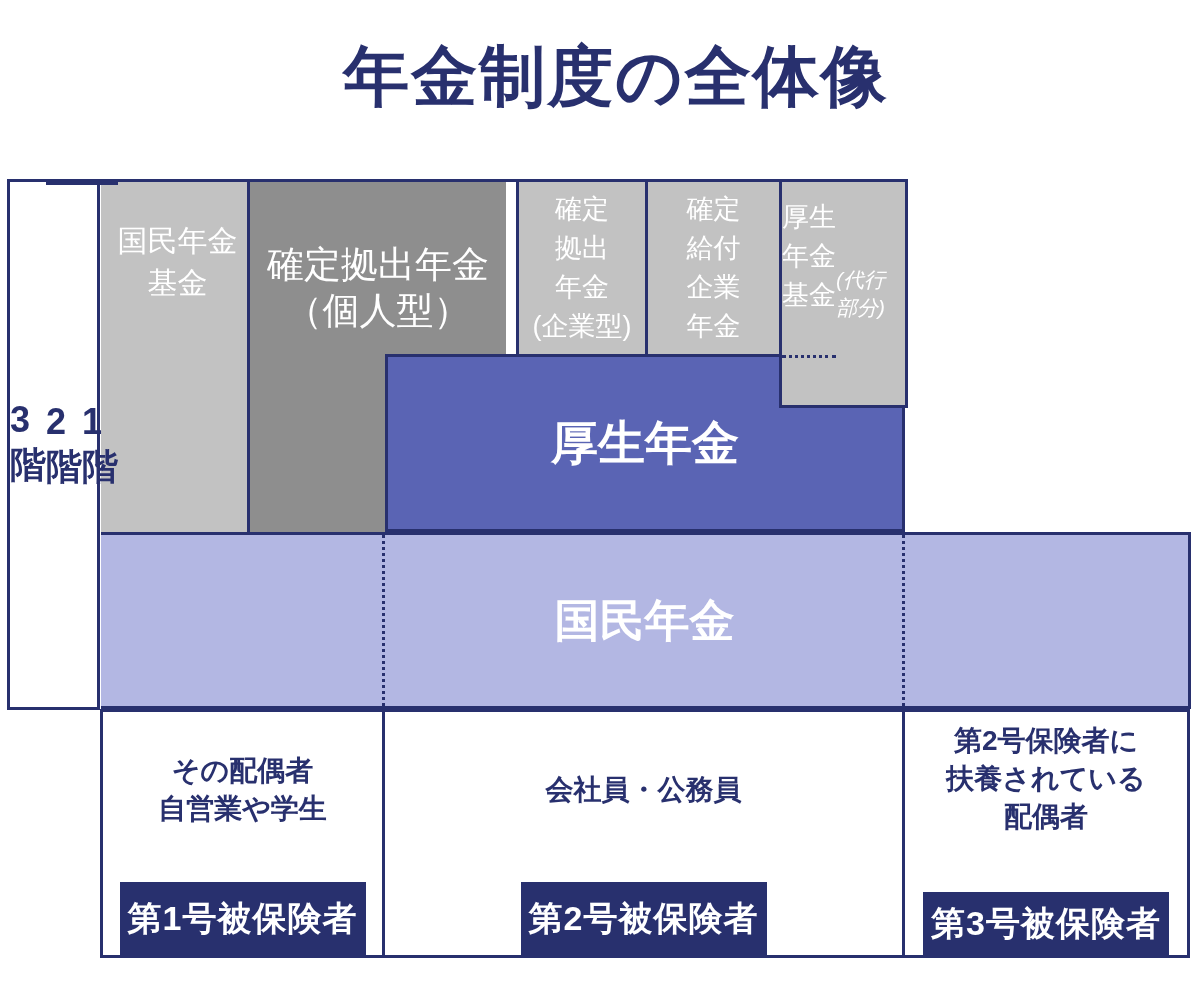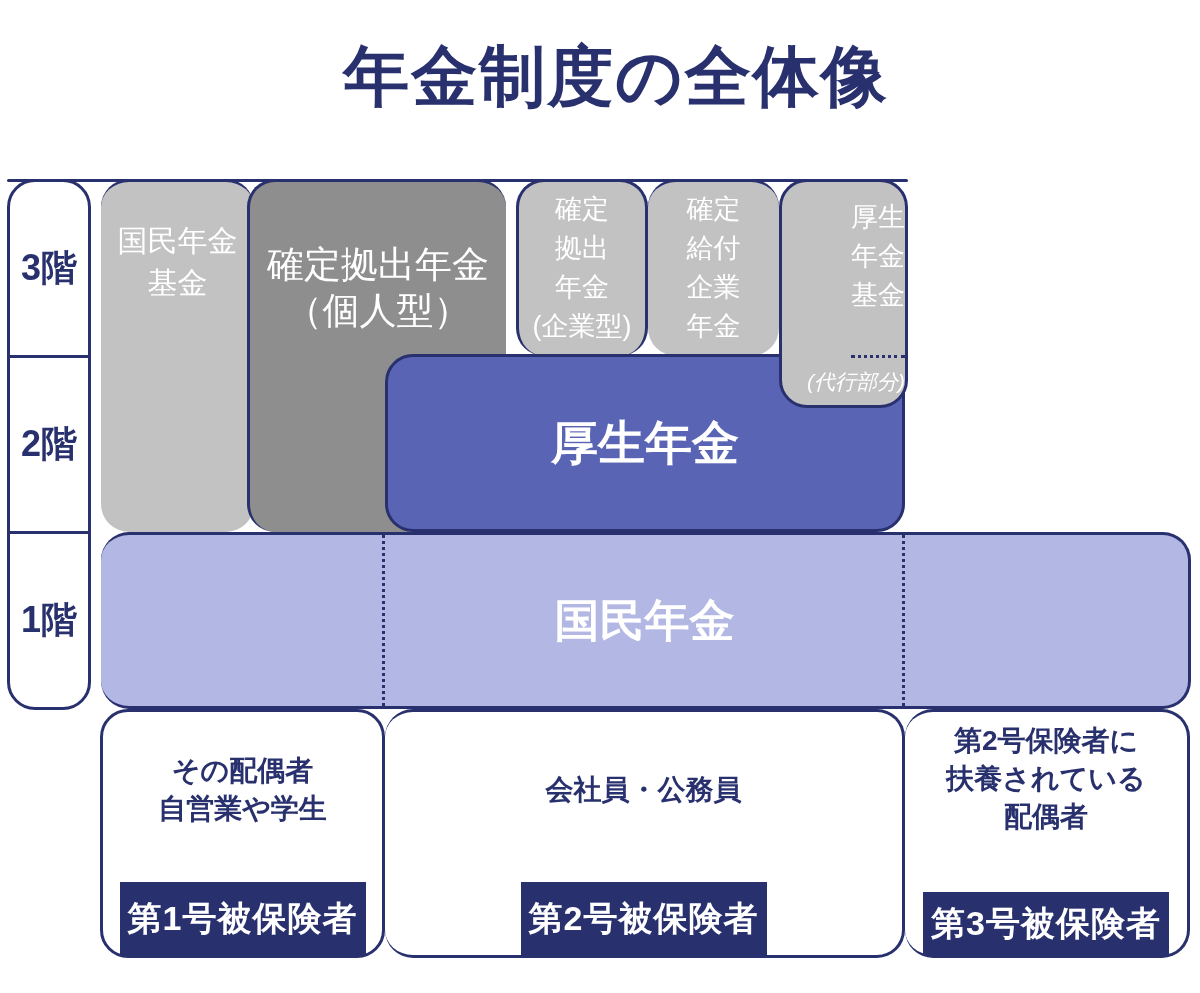--- a/index.html
+++ b/index.html
@@ -12,27 +12,27 @@
   }
   html,body{margin:0;padding:0;background:#fff;}
   .canvas{
     position:relative;width:1200px;height:993px;background:#fff;overflow:hidden;
     font-family:"Liberation Sans","DejaVu Sans",sans-serif;
   }
   .title{
     position:absolute;top:34px;left:0;width:100%;text-align:center;
     font-size:66px;font-weight:700;color:var(--navy);letter-spacing:2px;line-height:1.3;margin-left:16px;
   }
-  .abs{position:absolute;box-sizing:border-box;border-radius:28px;}
+  .abs{position:absolute;box-sizing:border-box;}
   
   .top-rule{left:7px;top:179px;width:901px;height:3px;background:var(--navy);z-index:4;}
   
   .floor-col{
-    left:7px;top:179px;width:84px;height:531px;border:3px solid var(--navy);
-    background:#fff;display:flex;flex-direction:column;z-index:3;
+    left:7px;top:179px;width:93px;height:531px;border:3px solid var(--navy);
+    background:#fff;display:flex;z-index:3;
   }
   .floor-cell{
     flex:1 1 auto;display:flex;align-items:center;justify-content:center;
     font-size:36px;font-weight:900;color:var(--navy);
   }
   .floor-cell + .floor-cell{border-top:3px solid var(--navy);}
   
   .gray-box{color:var(--white-text);text-align:center;}
   .box-kokumin-kikin{
     left:101px;top:179px;width:153px;height:353px;background:var(--light-gray);
@@ -48,21 +48,21 @@
     border-top:3px solid var(--navy);border-left:3px solid var(--navy);border-right:3px solid var(--navy);
     padding-top:8px;font-size:27px;line-height:39px;z-index:1;
   }
   .box-db{
     left:648px;top:179px;width:131px;height:177px;background:var(--light-gray);
     border-top:3px solid var(--navy);
     padding-top:8px;font-size:27px;line-height:39px;z-index:1;
   }
   .col-kikin{
     left:779px;top:179px;width:129px;height:229px;background:var(--light-gray);
-    border:3px solid var(--navy);z-index:3;display:flex;flex-direction:column;align-items:flex-end;
+    border:3px solid var(--navy);z-index:3;display:flex;flex-direction:row;
   }
   .col-kikin .main{
     height:176px;box-sizing:border-box;padding-top:16px;
     font-size:27px;line-height:39px;text-align:center;color:var(--white-text);
     border-bottom:3px dotted var(--navy);
   }
   .col-kikin .sub{
     flex:1;display:flex;align-items:center;justify-content:center;
     font-size:21px;color:var(--white-text);font-style:italic;
   }

